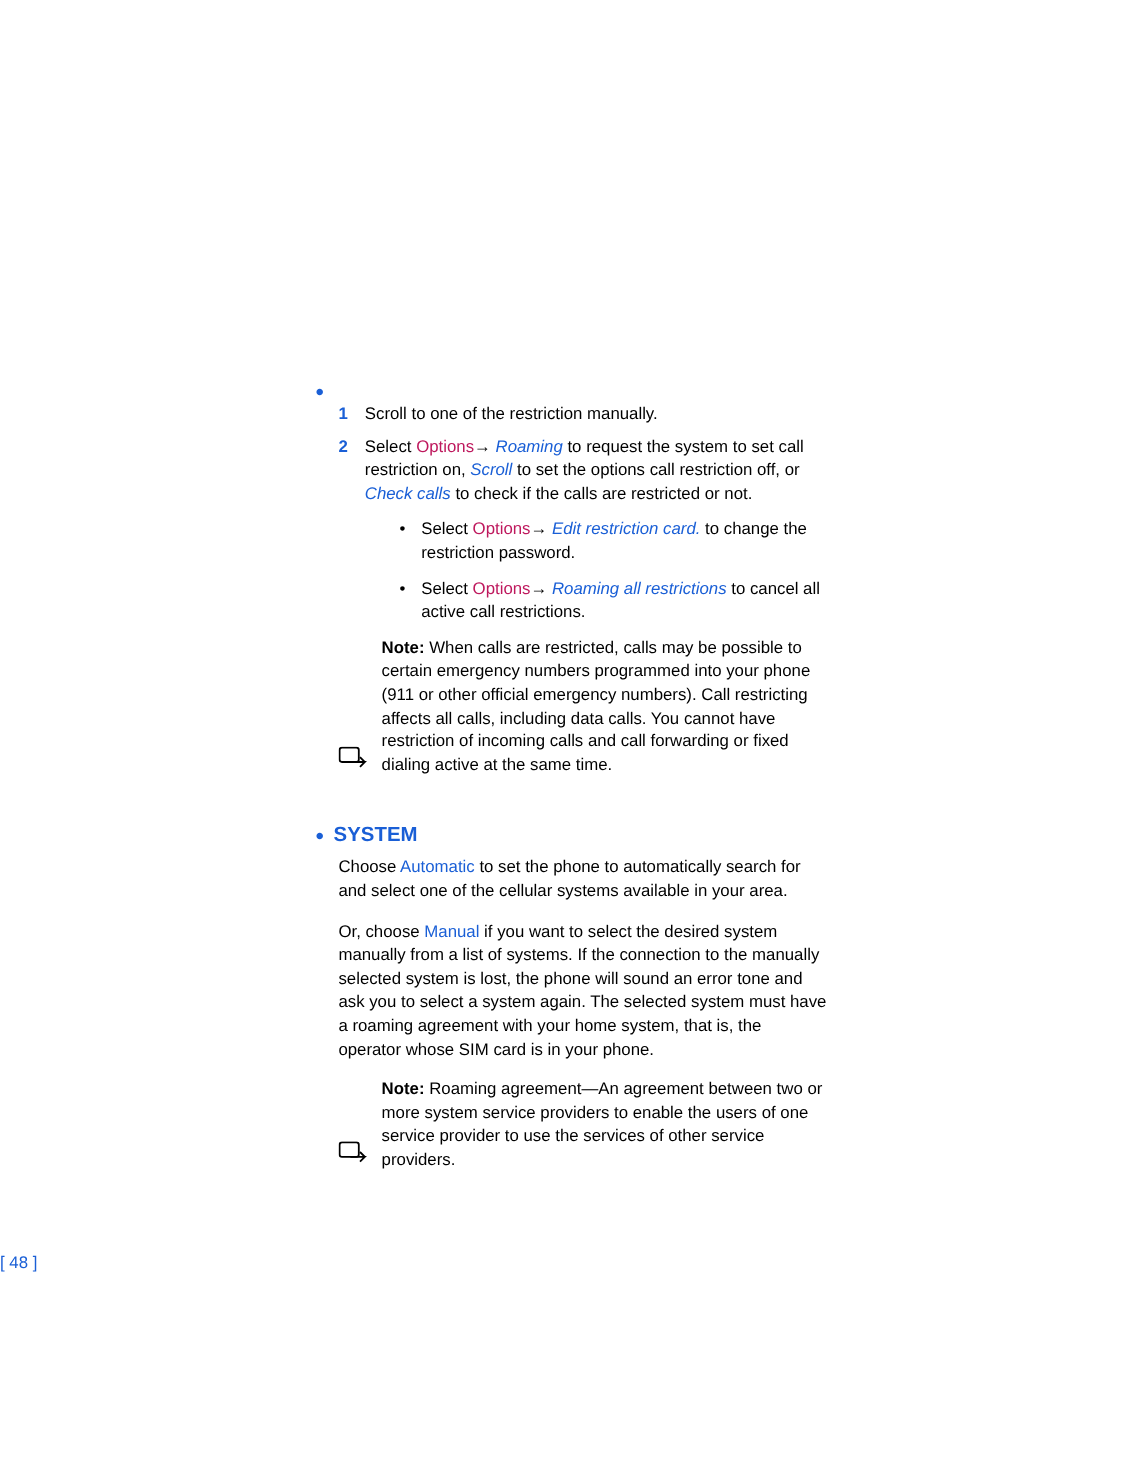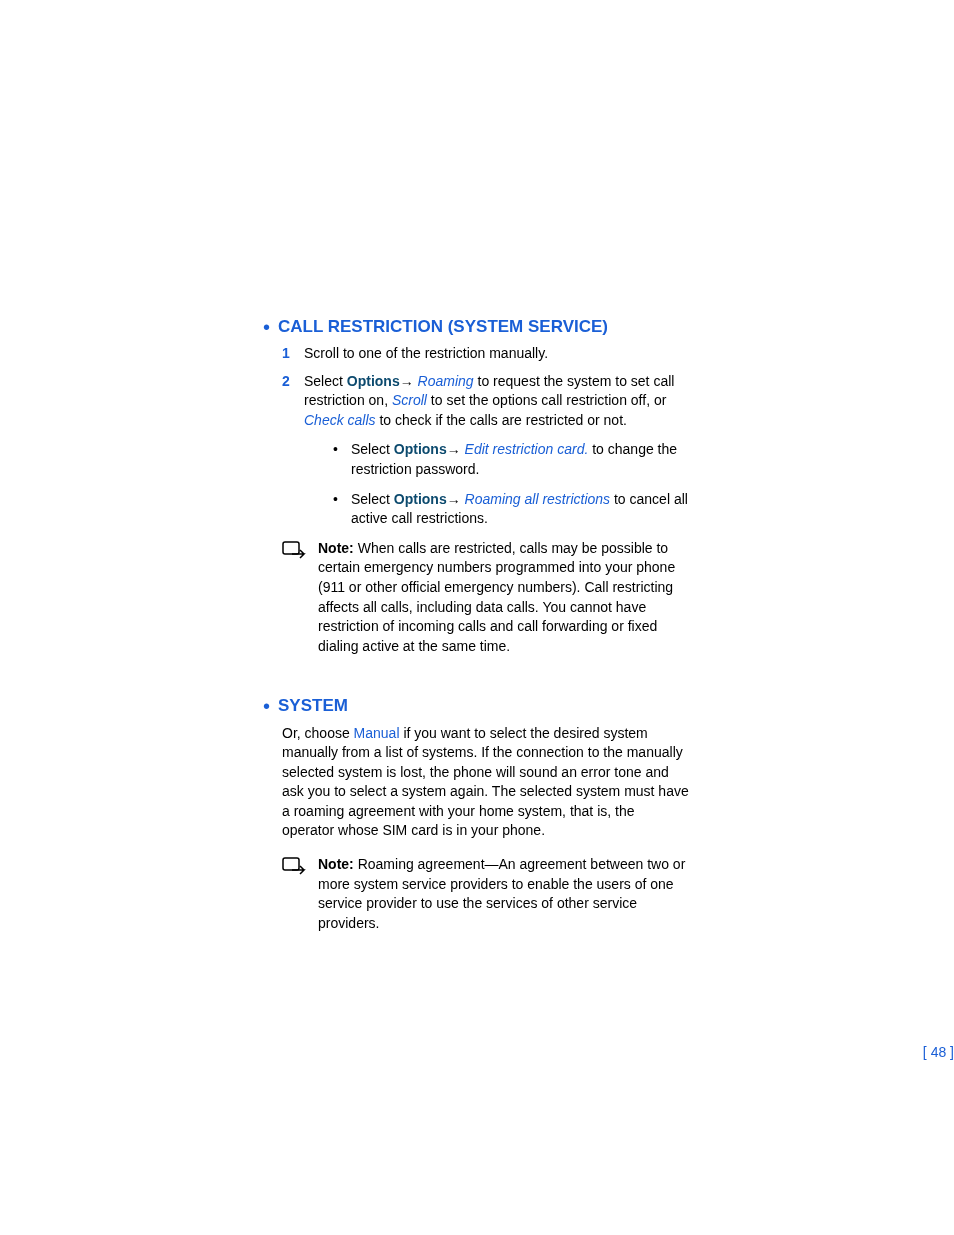--- a/index.html
+++ b/index.html
@@ -52,22 +52,22 @@
   .ol-num {
     color: #1a5fd6;
     font-weight: bold;
     width: 22px;
     flex-shrink: 0;
   }
   .ol-text {
     flex: 1;
   }
   .blue-bold {
-    color: #0c4a6e;
-    font-weight: bold;
+    color: #be185d;
+    font-weight: normal;
   }
   .blue-italic {
     color: #1a5fd6;
     font-style: italic;
   }
   .blue-plain {
     color: #1a5fd6;
   }
   .arrow {
     color: #000;
@@ -86,20 +86,21 @@
     width: 18px;
     flex-shrink: 0;
   }
   .note-row {
     display: flex;
     margin-left: 19px;
     margin-top: 10px;
     margin-bottom: 20px;
     line-height: 1.4;
     font-size: 14px;
+    align-items: flex-end;
   }
   .note-icon {
     width: 36px;
     flex-shrink: 0;
     padding-top: 2px;
   }
   .note-icon svg {
     width: 24px;
     height: 20px;
   }
@@ -118,37 +119,36 @@
     margin-left: 19px;
     line-height: 1.4;
     margin-bottom: 14px;
     font-size: 14px;
   }
   .page-num {
     position: absolute;
     bottom: 175px;
     left: 0;
     width: 954px;
-    text-align: right;
+    text-align: left;
     color: #1a5fd6;
     font-size: 14px;
     margin-top: 16px;
   }
   .section-gap {
     height: 18px;
   }
 </style>
 </head>
 <body>
 
 <div class="page">
 
   <div class="bullet-head">
     <span class="dot">•</span>
-    <span class="section-head">CALL RESTRICTION (SYSTEM SERVICE)</span>
   </div>
 
 
   <div class="ol-row">
     <span class="ol-num">1</span>
     <span class="ol-text">Scroll to one of the restriction manually.</span>
   </div>
 
   <div class="ol-row">
     <span class="ol-num">2</span>
@@ -185,20 +185,23 @@
   </div>
 
   <div class="section-gap"></div>
 
   <div class="bullet-head">
     <span class="dot">•</span>
     <span class="section-head">SYSTEM</span>
   </div>
 
 
+  <div class="body-block">
+    <span>Choose </span><span class="blue-plain">Automatic</span><span> to set the phone to automatically search for and select one of the cellular systems available in your area.</span>
+  </div>
 
   <div class="body-block">
     <span>Or, choose </span><span class="blue-plain">Manual</span><span> if you want to select the desired system manually from a list of systems. If the connection to the manually selected system is lost, the phone will sound an error tone and ask you to select a system again. The selected system must have a roaming agreement with your home system, that is, the operator whose SIM card is in your phone.</span>
   </div>
 
   <div class="note-row">
     <div class="note-icon">
       <svg viewBox="0 0 24 20">
           <rect x="1" y="1" width="16" height="12" rx="2" fill="none" stroke="#000" stroke-width="1.5"></rect>
           <path d="M10 13 L22 13 L18 17 L22 13 L18 9" fill="none" stroke="#000" stroke-width="1.5"></path>

